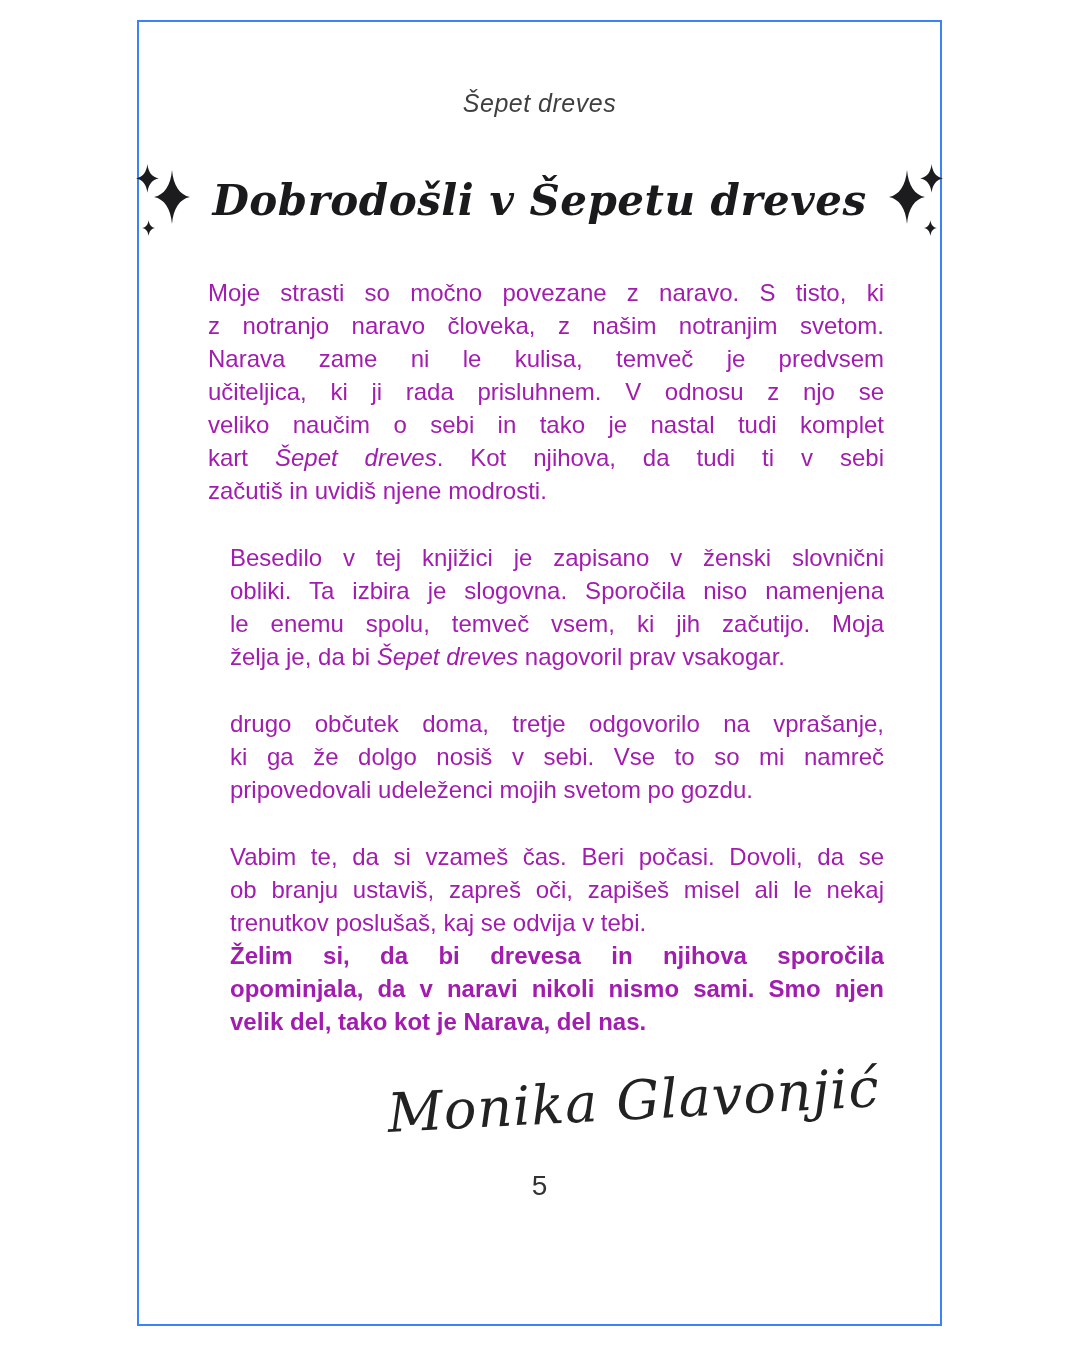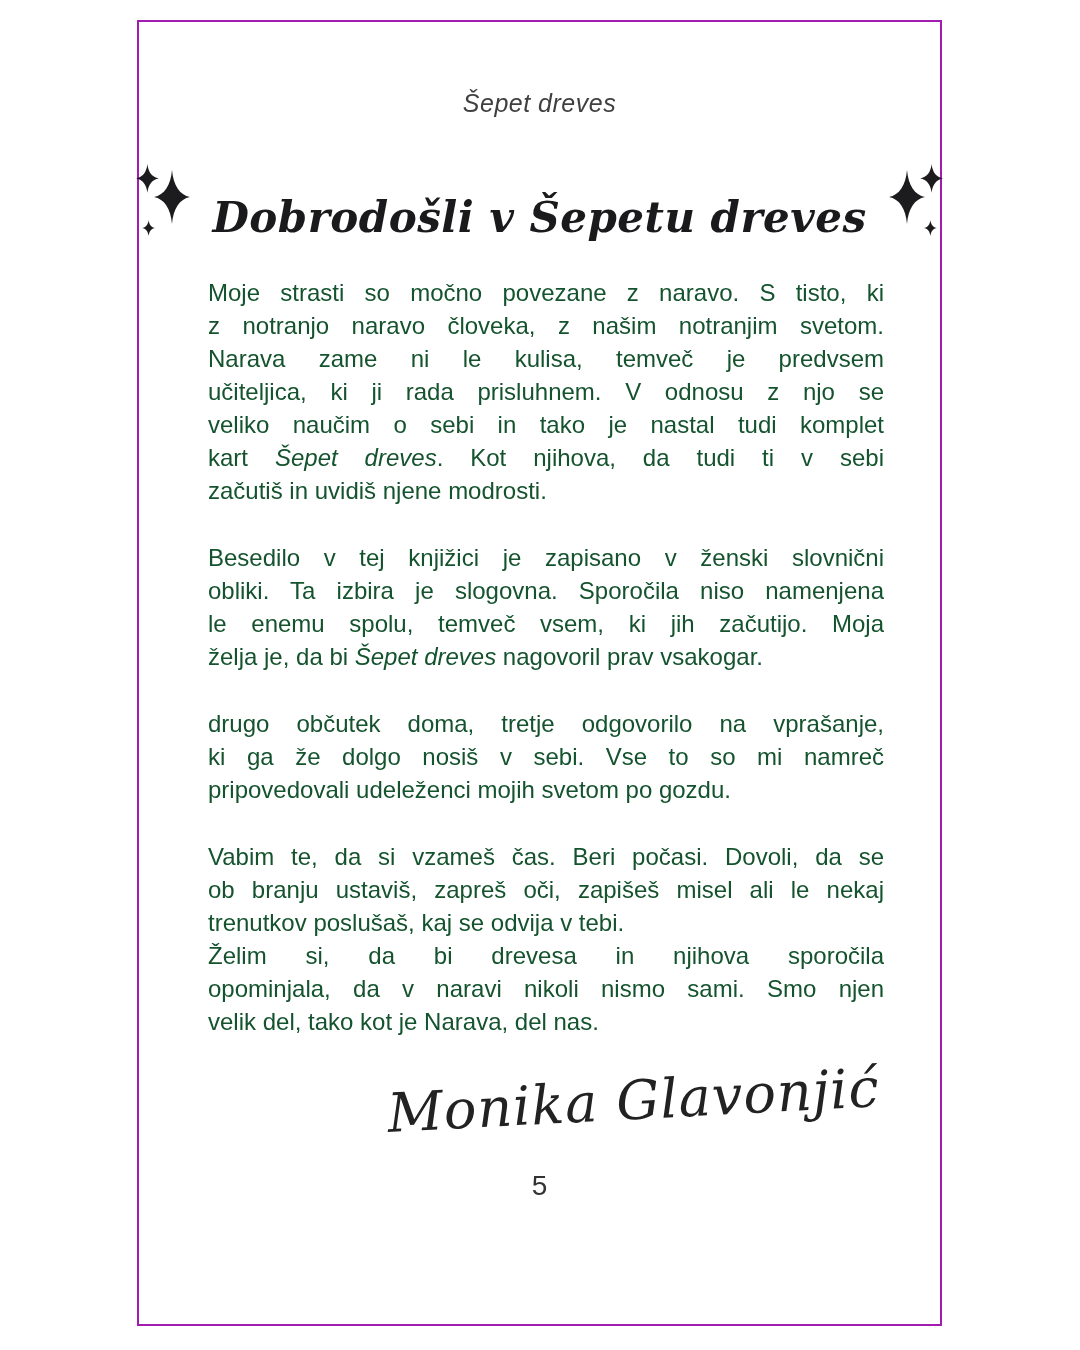--- a/index.html
+++ b/index.html
@@ -16,38 +16,38 @@
     height: 1350px;
     background: #ffffff;
     font-family: "Liberation Sans", sans-serif;
   }
   .frame {
     position: absolute;
     left: 137px;
     top: 20px;
     width: 805px;
     height: 1306px;
-    border: 2px solid #a21caf;
+    border: 2px solid #3b82f6;
     box-sizing: border-box;
     background: #ffffff;
   }
   .running-header {
     margin-top: 66px;
     text-align: center;
     font-style: italic;
     font-size: 25px;
     line-height: 30px;
     color: #3f3f3f;
     letter-spacing: 0.5px;
   }
   .title-row {
     margin-top: 40px;
     height: 84px;
     display: flex;
-    align-items: flex-end;
+    align-items: center;
     justify-content: center;
     gap: 14px;
   }
   .title {
     margin: 0;
     font-family: "DejaVu Serif", serif;
     font-style: italic;
     font-weight: bold;
     font-size: 42px;
     color: #1a1a1c;
@@ -60,24 +60,24 @@
     height: 84px;
     flex: 0 0 auto;
   }
   .sparkle svg { display: block; }
   .sparkle.mirrored svg { transform: scaleX(-1); }
   .body-text {
     margin-top: 34px;
     padding: 0 56px 0 69px;
     font-size: 24px;
     line-height: 33px;
-    color: #14532d;
+    color: #a21caf;
   }
-  .para + .para { margin-top: 34px; }
-  .para.tight { margin-top: 0; }
+  .para + .para { margin-top: 34px; margin-left: 22px; }
+  .para.tight { margin-top: 0; font-weight: bold; }
   .line {
     text-align: justify;
     text-align-last: justify;
     white-space: nowrap;
     overflow: hidden;
   }
   .line.last {
     text-align-last: left;
   }
   .line em { font-style: italic; }

